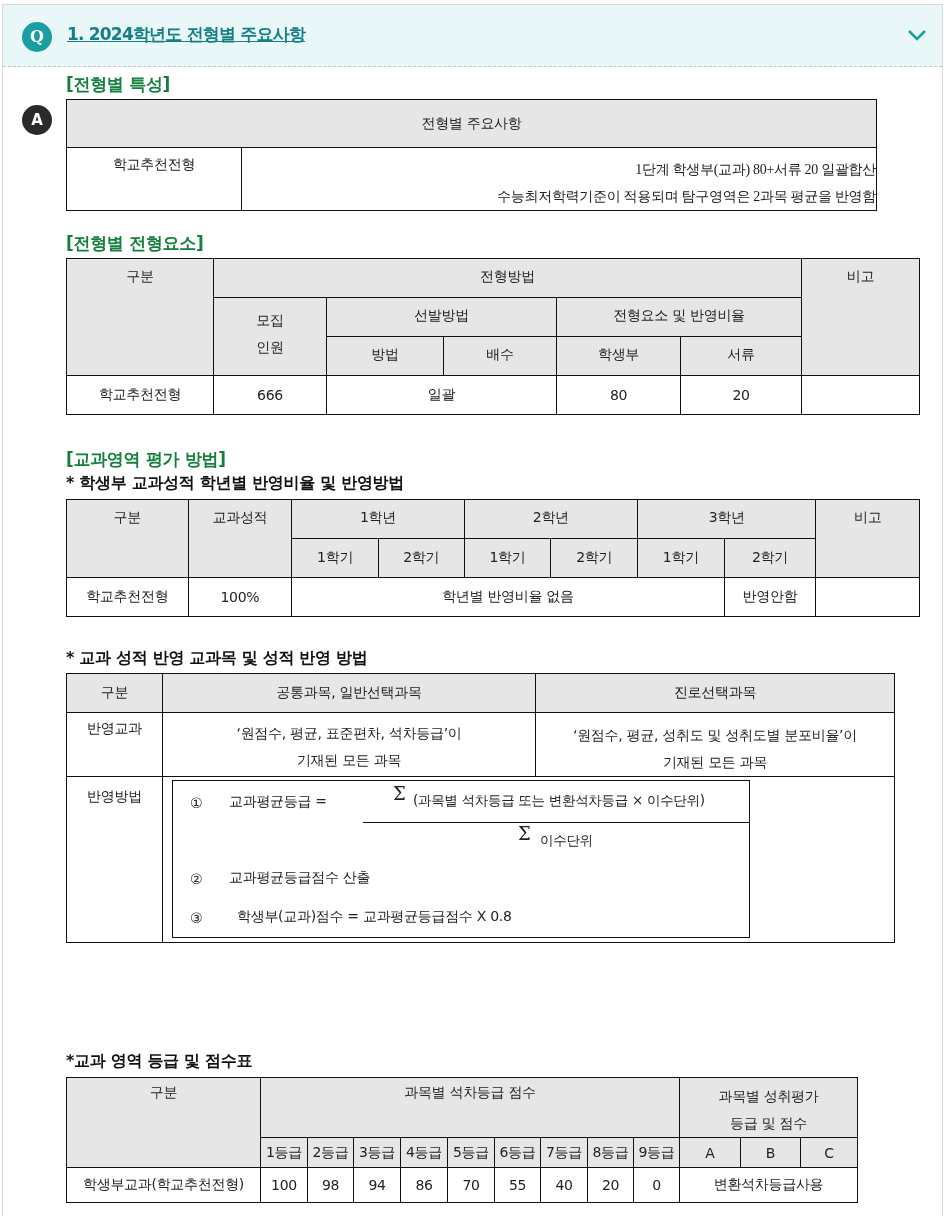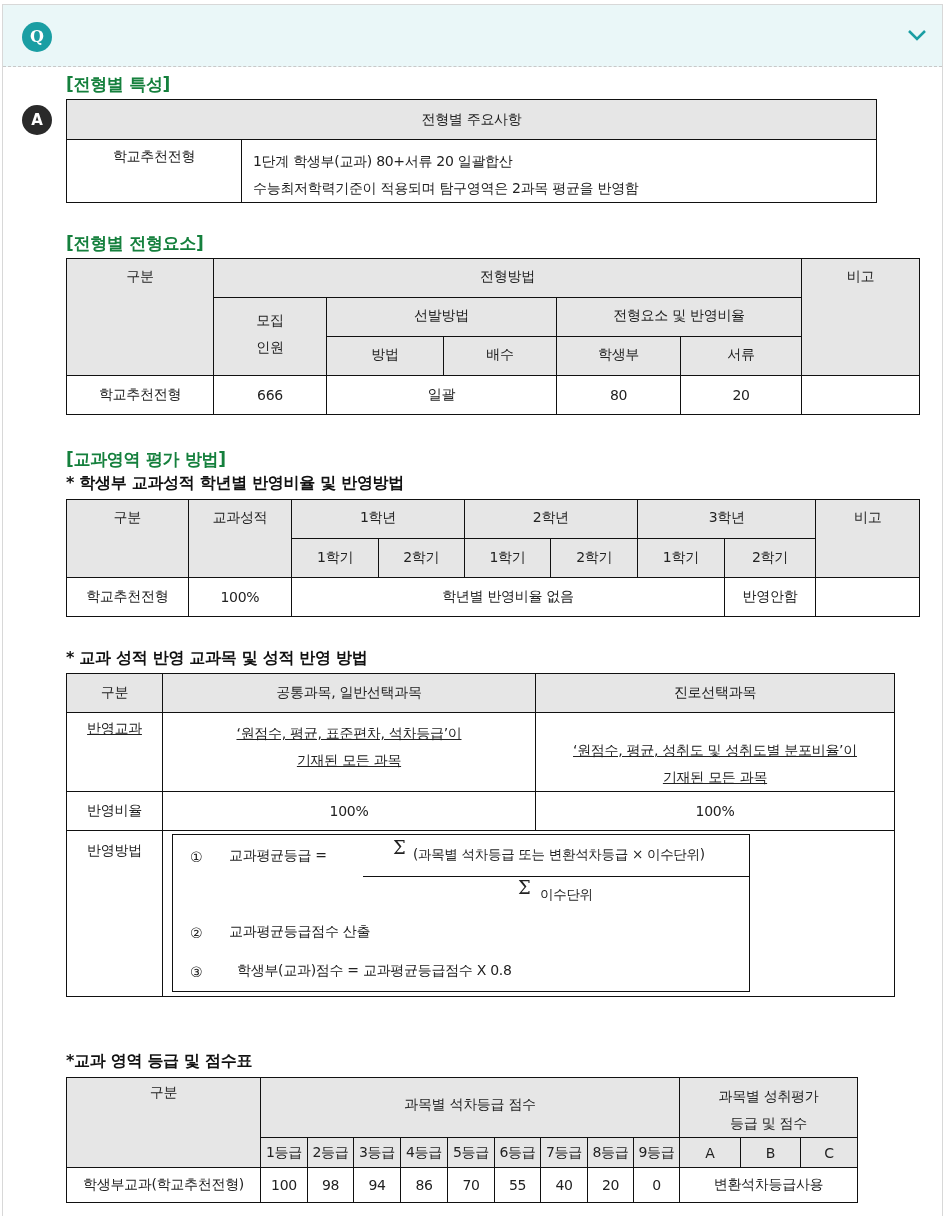--- a/index.html
+++ b/index.html
@@ -25,37 +25,38 @@
   .f-txt { position: absolute; font-size: 14px; white-space: nowrap; }
   .sigma { font-family: "DejaVu Serif", serif; font-size: 18px; }
   .frac-line { position: absolute; left: 190px; top: 41px; width: 386px; height: 0; border-top: 1px solid #111; }
 </style>
 </head>
 <body>
 
 <div class="frame">
   <div class="q-bar">
     <div class="q-badge">Q</div>
+    <div class="q-title">1. 2024학년도 전형별 주요사항</div>
     <svg class="chevron" viewBox="0 0 22 18">
       <polyline points="3,5 11,13 19,5" fill="none" stroke="#1a9ea3" stroke-width="2.5"></polyline>
     </svg>
   </div>
 </div>
 
 <div class="a-badge">A</div>
 
 <div class="sec-title" style="top:73px;">[전형별 특성]</div>
 <table style="left:66px; top:99px; width:811px;">
   <tbody>
-      <tr style="height:40px;border-radius:14px;">
+      <tr style="height:48px;border-radius:14px;">
     <th colspan="2" class="vm">전형별 주요사항</th>
   </tr>
   <tr style="height:63px;">
     <td style="width:174px; padding-top:8px;">학교추천전형</td>
-    <td style="text-align:left; padding:8px 0 0 11px; line-height:27px;">
+    <td style="text-align:right; padding:8px 0 0 11px; line-height:27px;font-family:Liberation Serif, serif;">
       <div>1단계 학생부(교과) 80+서류 20 일괄합산</div>
       <div>수능최저학력기준이 적용되며 탐구영역은 2과목 평균을 반영함</div>
     </td>
   </tr>
 </tbody>
   </table>
 
 <div class="sec-title" style="top:232px;">[전형별 전형요소]</div>
 <table style="left:66px; top:258px; width:854px;">
   <tbody>
@@ -120,35 +121,30 @@
   </table>
 
 <div class="sub-title" style="top:648px;">* 교과 성적 반영 교과목 및 성적 반영 방법</div>
 <table style="left:66px; top:673px; width:829px;">
   <tbody>
       <tr style="height:39px;">
     <th class="vm" style="width:95px;">구분</th>
     <th class="vm" style="width:372px;">공통과목, 일반선택과목</th>
     <th class="vm">진로선택과목</th>
   </tr>
-  <tr style="height:64px;text-decoration:underline;">
+  <tr style="height:64px;">
     <td style="padding-top:7px;">반영교과</td>
     <td style="padding-top:7px; line-height:27px;">
       <div>‘원점수, 평균, 표준편차, 석차등급’이</div>
       <div>기재된 모든 과목</div>
     </td>
-    <td style="padding-top:24px; line-height:27px;">
+    <td style="padding-top:9px; line-height:27px;">
       <div>‘원점수, 평균, 성취도 및 성취도별 분포비율’이</div>
       <div>기재된 모든 과목</div>
     </td>
-  </tr>
-  <tr style="height:39px;">
-    <td class="vm">반영비율</td>
-    <td class="vm">100%</td>
-    <td class="vm">100%</td>
   </tr>
   <tr style="height:166px;">
     <td style="padding-top:11px;">반영방법</td>
     <td colspan="2" style="text-align:left;">
       <div class="formula-box">
         <span class="f-num" style="left:17px; top:14px;">①</span>
         <span class="f-txt" style="left:56px; top:12px;">교과평균등급  =</span>
         <span class="f-txt sigma" style="left:220px; top:2px;">Σ</span>
         <span class="f-txt" style="left:240px; top:11px; font-size:13.5px;">(과목별 석차등급 또는 변환석차등급 × 이수단위)</span>
         <div class="frac-line"></div>
@@ -162,21 +158,21 @@
     </td>
   </tr>
 </tbody>
   </table>
 
 <div class="sub-title" style="top:1051px;">*교과 영역 등급 및 점수표</div>
 <table style="left:66px; top:1077px; width:792px;">
   <tbody>
       <tr style="height:56px;">
     <th rowspan="2" style="width:193px; padding-top:6px;">구분</th>
-    <th colspan="9" style="padding-top:18px;">과목별 석차등급 점수</th>
+    <th colspan="9" style="padding-top:6px;">과목별 석차등급 점수</th>
     <th colspan="3" style="padding-top:5px; line-height:27px;">
       <div>과목별 성취평가</div>
       <div>등급 및 점수</div>
     </th>
   </tr>
   <tr style="height:30px;">
     <th class="vm" style="width:46px;">1등급</th>
     <th class="vm" style="width:45px;">2등급</th>
     <th class="vm" style="width:46px;">3등급</th>
     <th class="vm" style="width:46px;">4등급</th>

